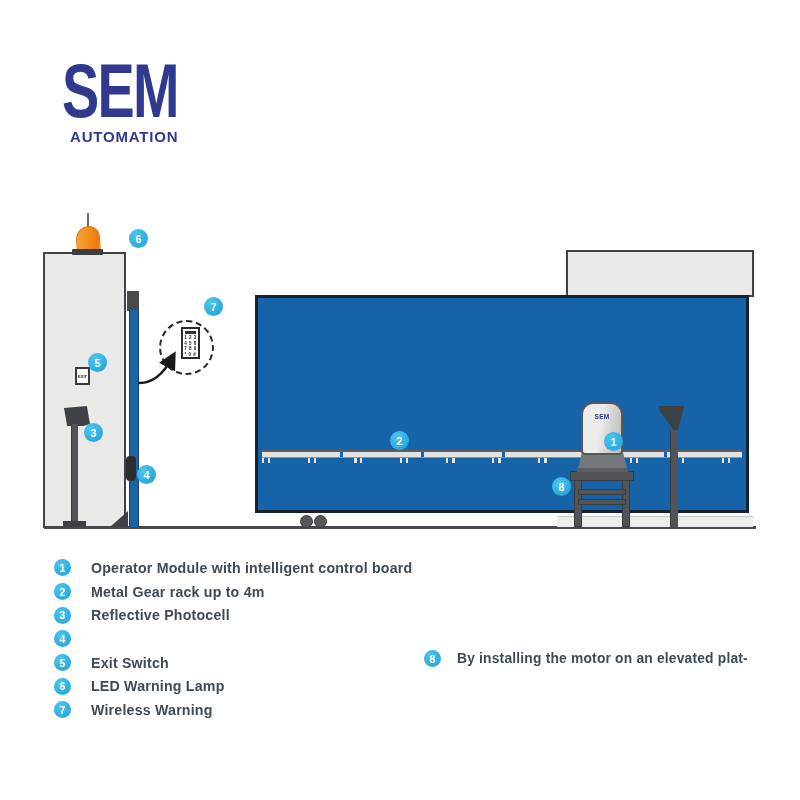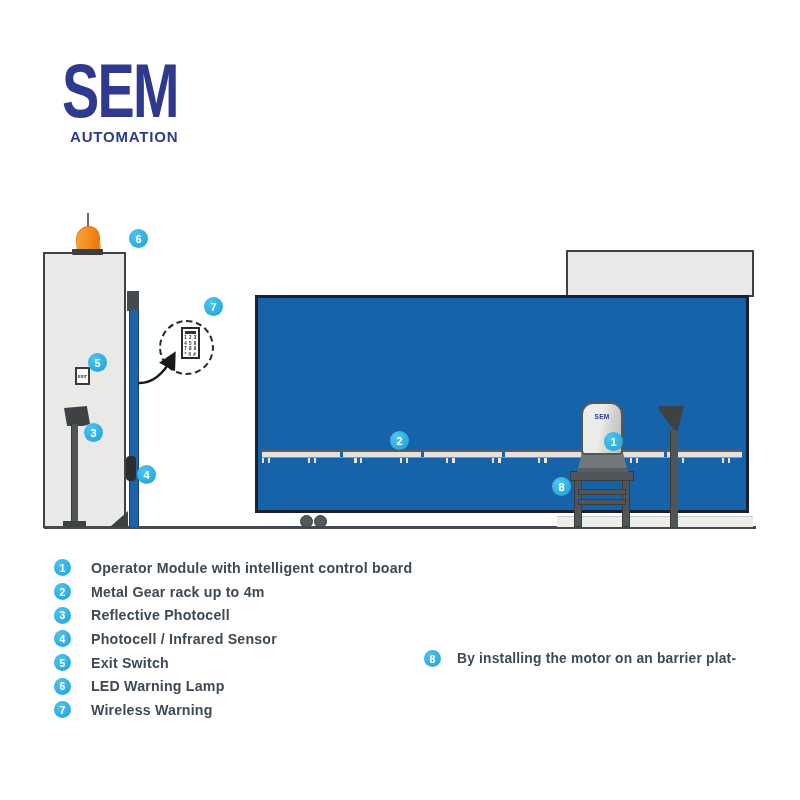--- a/index.html
+++ b/index.html
@@ -171,34 +171,33 @@
     <div class="legend-row">
       <div class="badge">2</div>
       <div class="legend-label">Metal Gear rack up to 4m</div>
     </div>
     <div class="legend-row">
       <div class="badge">3</div>
       <div class="legend-label">Reflective Photocell</div>
     </div>
     <div class="legend-row">
       <div class="badge">4</div>
-      <div class="legend-label">Photocell / Infrared Sensor</div>
     </div>
     <div class="legend-row">
       <div class="badge">5</div>
       <div class="legend-label">Exit Switch</div>
     </div>
     <div class="legend-row">
       <div class="badge">6</div>
       <div class="legend-label">LED Warning Lamp</div>
     </div>
     <div class="legend-row">
       <div class="badge">7</div>
       <div class="legend-label">Wireless Warning</div>
     </div>
   </div>
 
   <div class="abs badge note-badge">8</div>
   <div class="abs note-text">
-    <div>By installing the motor on an barrier plat-</div>
+    <div>By installing the motor on an elevated plat-</div>
   </div>
 
 </div>
 
 </body></html>

